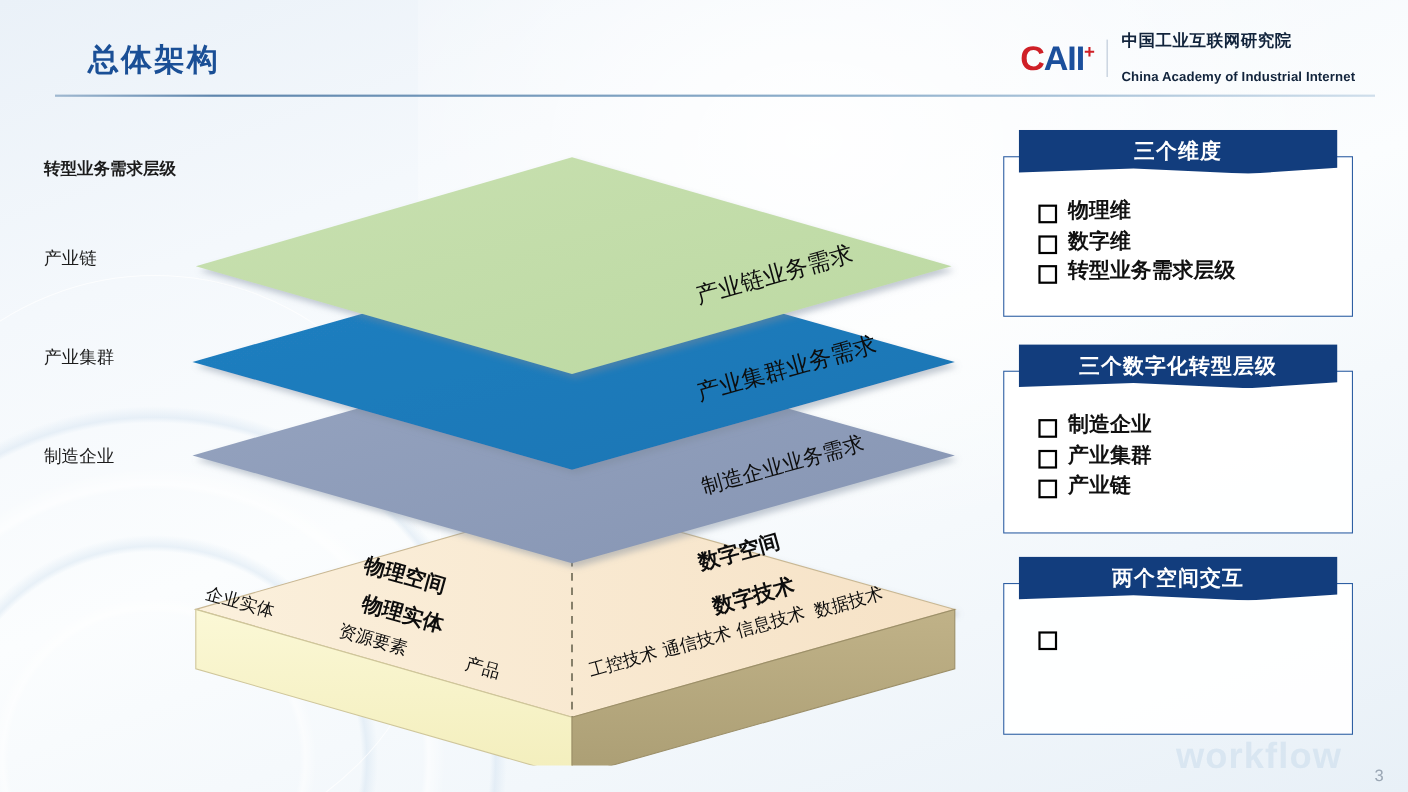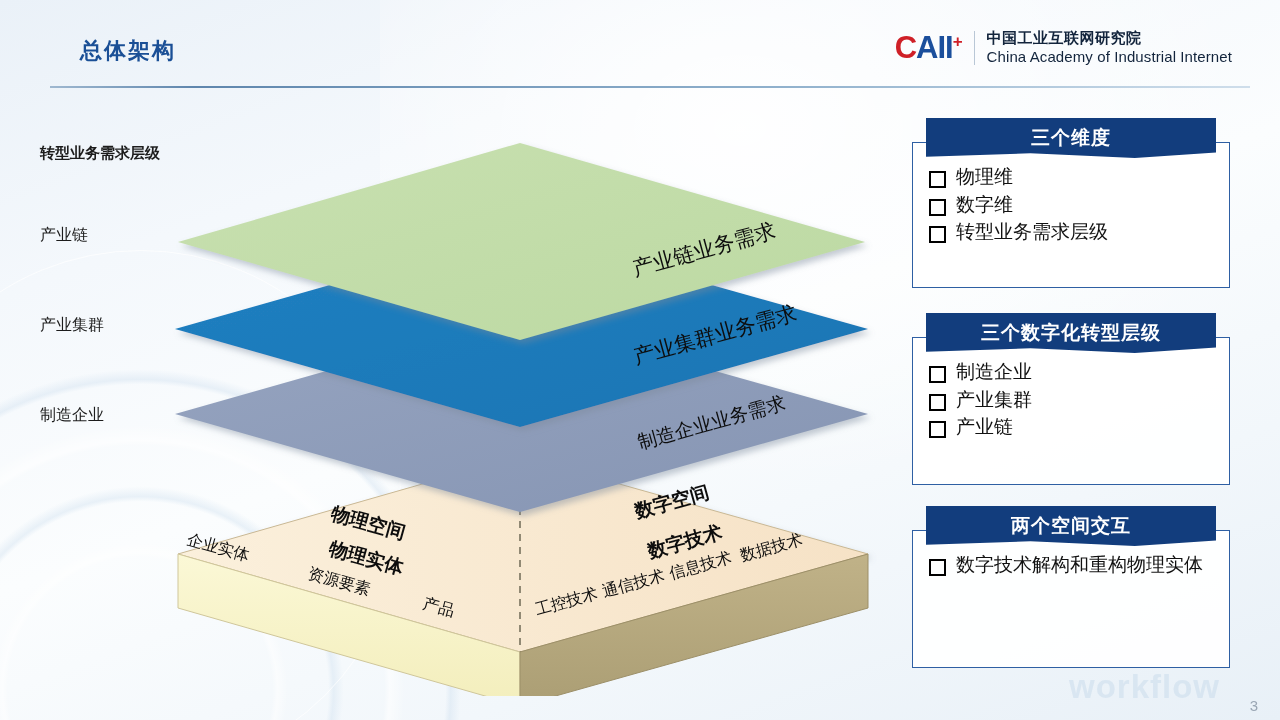--- a/index.html
+++ b/index.html
@@ -63,21 +63,21 @@
     height: 620px;
     background: radial-gradient(ellipse at 40% 40%, rgba(255,255,255,0.95) 0%, rgba(255,255,255,0.3) 45%, rgba(255,255,255,0) 70%);
     pointer-events: none;
   }
 
   
   .slide-title {
     position: absolute;
     left: 80px;
     top: 36px;
-    font-size: 22px;
+    font-size: 28px;
     font-weight: bold;
     color: #1a4f96;
     letter-spacing: 2px;
   }
   .title-rule {
     position: absolute;
     left: 50px;
     top: 86px;
     width: 1200px;
     height: 2px;
@@ -113,26 +113,26 @@
     background: #b9c7d6;
   }
   .logo-text-cn {
     font-size: 15px;
     font-weight: bold;
     color: #12243c;
     letter-spacing: 0.5px;
     line-height: 1.1;
   }
   .logo-text-en {
-    font-size: 15px;
-    font-weight: normal;
+    font-size: 12px;
+    font-weight: bold;
     color: #12243c;
     letter-spacing: 0.1px;
     line-height: 1.2;
-    margin-top: 1px;
+    margin-top: 16px;
   }
 
   
   #stage {
     position: absolute;
     left: 0;
     top: 96px;
     width: 900px;
     height: 600px;
   }
@@ -176,23 +176,24 @@
     display: flex;
     align-items: center;
     justify-content: center;
     letter-spacing: 1px;
     z-index: 3;
     clip-path: polygon(0 0, 100% 0, 100% 86%, 72% 100%, 36% 88%, 0 97%);
   }
   .panel-list {
     position: relative;
     z-index: 4;
-    margin: 1px;
+    margin: 16px;
     padding: 46px 10px 12px 16px;
     list-style: none;
+    font-weight: bold;
   }
   .panel-list li {
     display: flex;
     align-items: flex-start;
     gap: 10px;
     font-size: 19px;
     line-height: 1.3;
     color: #111111;
     margin-bottom: 3px;
   }
@@ -380,21 +381,20 @@
       </li>
     </ul>
   </div>
 
   <div class="panel" id="panel-3">
     <div class="panel-body"></div>
     <div class="panel-head">两个空间交互</div>
     <ul class="panel-list">
       <li>
         <span class="chk"></span>
-        <span class="li-text">数字技术解构和重构物理实体</span>
       </li>
     </ul>
   </div>
 
   <div class="footer-watermark">workflow</div>
   <div class="page-number">3</div>
 
 </div>
 
 </body></html>

